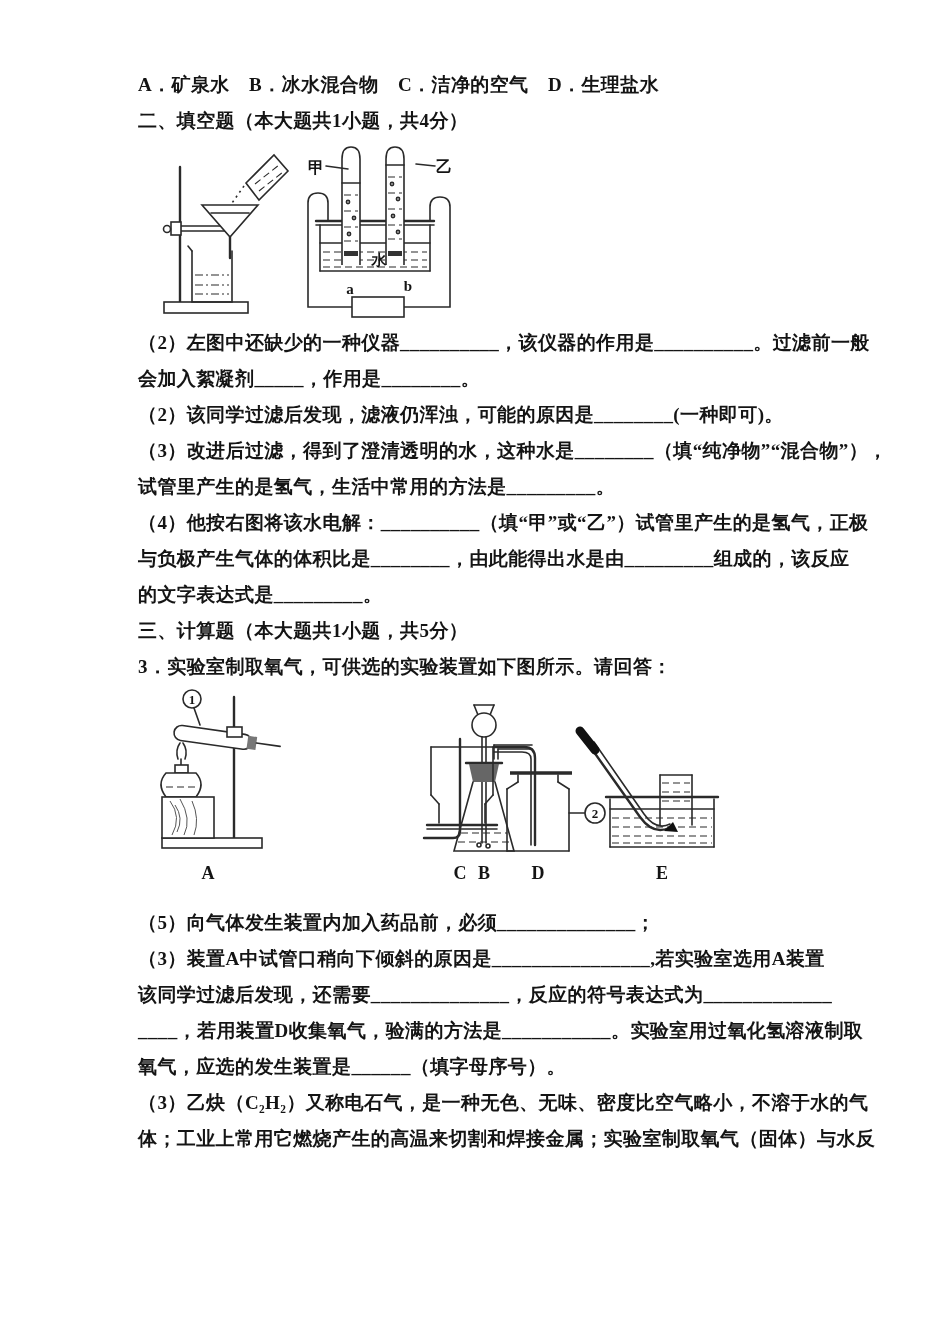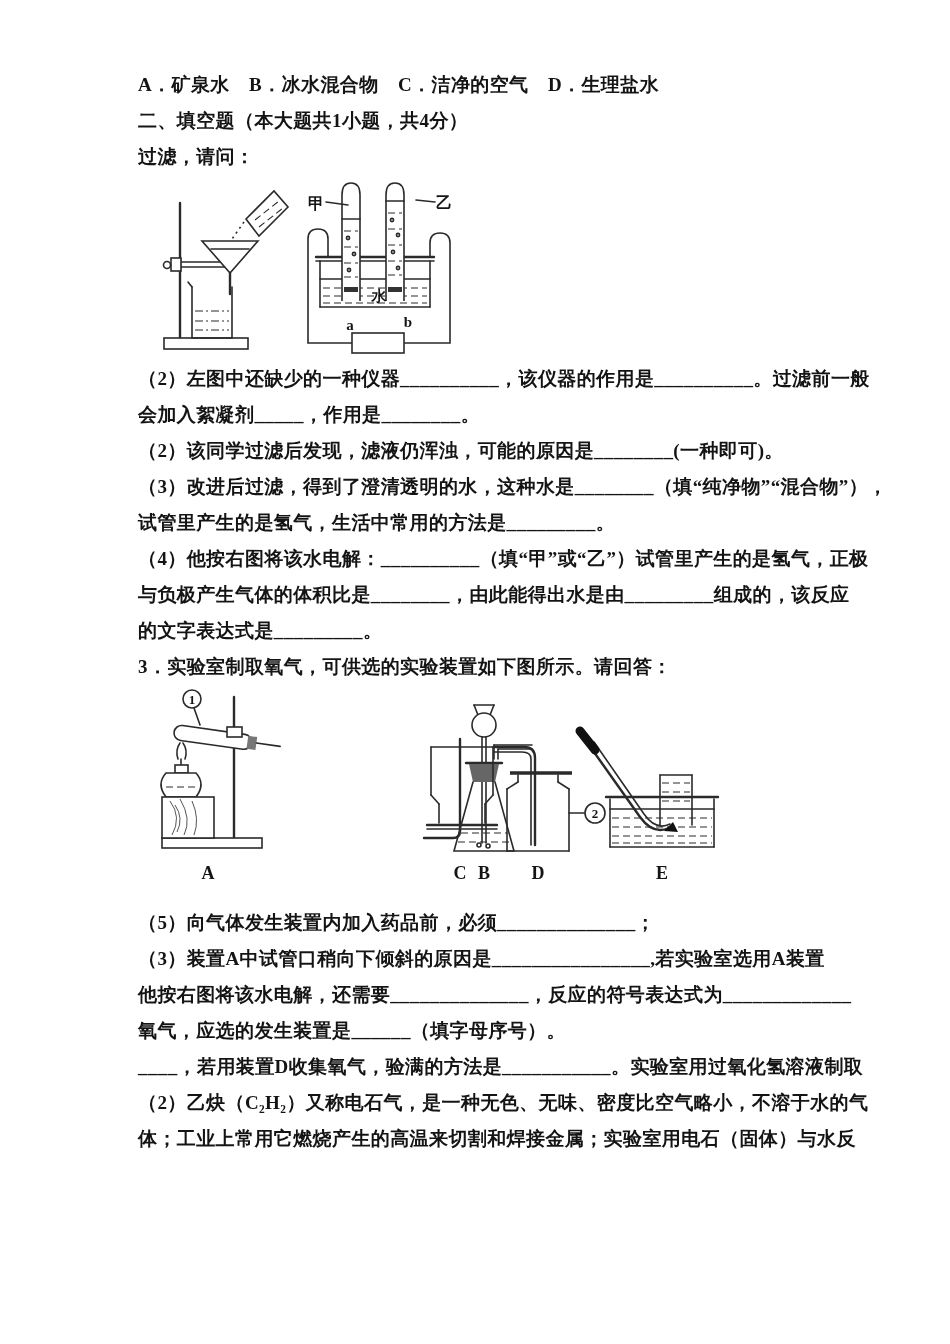--- a/index.html
+++ b/index.html
@@ -29,21 +29,20 @@
   .grain   { stroke:#555; stroke-width:1; fill:none; }
 </style>
 </head>
 <body>
 
 <div class="doc">
   <div class="content">
 
     <div class="line">A．矿泉水　B．冰水混合物　C．洁净的空气　D．生理盐水</div>
     <div class="line">二、填空题（本大题共1小题，共4分）</div>
-    <div class="line">过滤，请问：</div>
 
     <div class="fig">
       <svg width="300" height="186" viewBox="0 0 300 186">
 
         <g>
           <line class="stroke2" x1="22" y1="28" x2="22" y2="164"></line>
           <rect class="fillw" x="6" y="163" width="84" height="11"></rect>
           <line class="stroke" x1="22" y1="87" x2="70" y2="87"></line>
           <line class="stroke" x1="22" y1="92" x2="70" y2="92"></line>
           <rect class="fillw" x="13" y="83" width="10" height="13"></rect>
@@ -127,20 +126,21 @@
     </div>
 
     <div class="line">（2）左图中还缺少的一种仪器__________，该仪器的作用是__________。过滤前一般</div>
     <div class="line">会加入絮凝剂_____，作用是________。</div>
     <div class="line">（2）该同学过滤后发现，滤液仍浑浊，可能的原因是________(一种即可)。</div>
     <div class="line">（3）改进后过滤，得到了澄清透明的水，这种水是________（填“纯净物”“混合物”），</div>
     <div class="line">试管里产生的是氢气，生活中常用的方法是_________。</div>
     <div class="line">（4）他按右图将该水电解：__________（填“甲”或“乙”）试管里产生的是氢气，正极</div>
     <div class="line">与负极产生气体的体积比是________，由此能得出水是由_________组成的，该反应</div>
     <div class="line">的文字表达式是_________。</div>
+    <div class="line">三、计算题（本大题共1小题，共5分）</div>
     <div class="line">3．实验室制取氧气，可供选的实验装置如下图所示。请回答：</div>
 
     <div class="fig fig2">
       <svg width="585" height="200" viewBox="0 0 585 200">
 
         <g>
           <circle class="fillw" cx="44" cy="14" r="9"></circle>
           <text x="44" y="19" font-size="13" text-anchor="middle">1</text>
           <line class="stroke" x1="46" y1="23" x2="52" y2="40"></line>
           <line class="stroke2" x1="86" y1="12" x2="86" y2="153"></line>
@@ -246,20 +246,20 @@
           <path class="stroke" d="M446,57 C460,77 482,109 496,129 C503,139 512,144 522,139"></path>
           <line x1="432" y1="46" x2="447" y2="65" stroke="#111" stroke-width="9" stroke-linecap="round"></line>
           <path d="M516,146 L525,137 L530,147 Z" fill="#111"></path>
           <text x="514" y="194" font-size="18" text-anchor="middle">E</text>
         </g>
       </svg>
     </div>
 
     <div class="line">（5）向气体发生装置内加入药品前，必须______________；</div>
     <div class="line">（3）装置A中试管口稍向下倾斜的原因是________________,若实验室选用A装置</div>
-    <div class="line">他按右图将该水电解，还需要______________，反应的符号表达式为_____________</div>
+    <div class="line">该同学过滤后发现，还需要______________，反应的符号表达式为_____________</div>
+    <div class="line">____，若用装置D收集氧气，验满的方法是___________。实验室用过氧化氢溶液制取</div>
     <div class="line">氧气，应选的发生装置是______（填字母序号）。</div>
-    <div class="line">____，若用装置D收集氧气，验满的方法是___________。实验室用过氧化氢溶液制取</div>
-    <div class="line">（2）乙炔（C₂H₂）又称电石气，是一种无色、无味、密度比空气略小，不溶于水的气</div>
-    <div class="line">体；工业上常用它燃烧产生的高温来切割和焊接金属；实验室用电石（固体）与水反</div>
+    <div class="line">（3）乙炔（C₂H₂）又称电石气，是一种无色、无味、密度比空气略小，不溶于水的气</div>
+    <div class="line">体；工业上常用它燃烧产生的高温来切割和焊接金属；实验室制取氧气（固体）与水反</div>
 
   </div>
 </div>
 
 </body></html>

